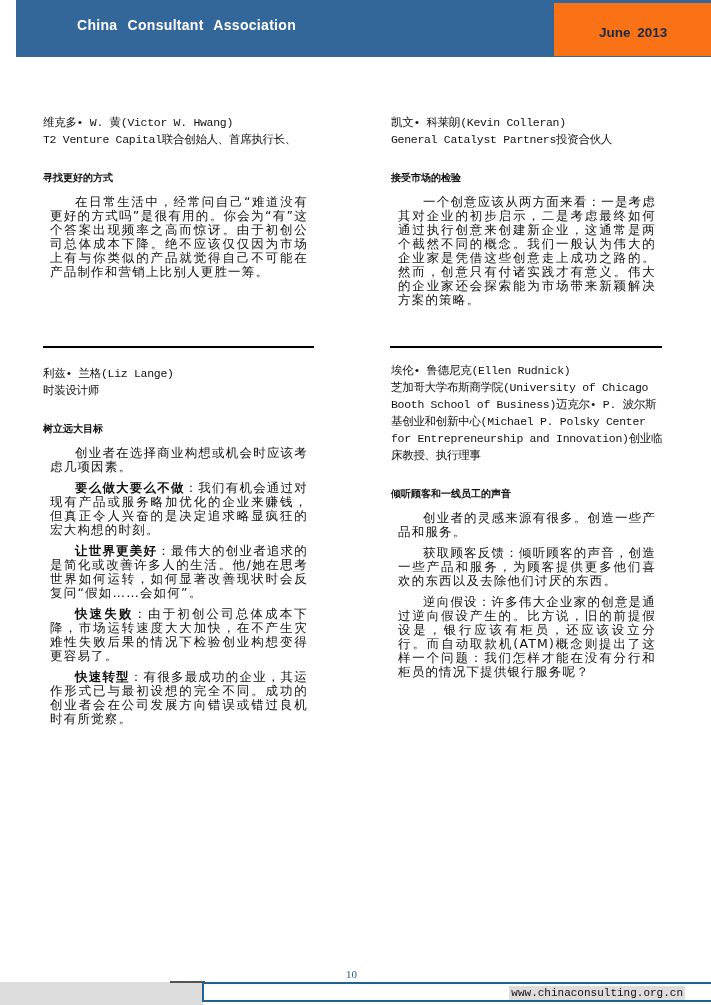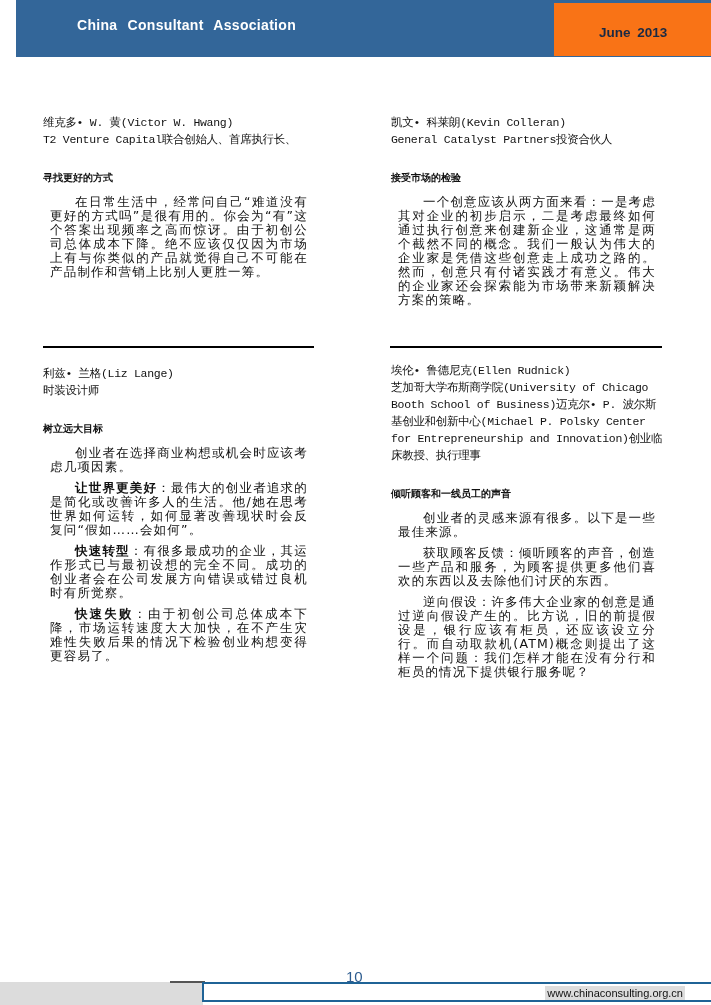--- a/index.html
+++ b/index.html
@@ -14,22 +14,22 @@
   .col { position:absolute; width:272px; font-size:12.5px; }
   .mono { font-family:Liberation Mono, monospace; font-size:11.5px; line-height:17px; white-space:nowrap; letter-spacing:-0.3px; }
   .byline { margin:0; }
   .heading { font-weight:bold; font-size:10px; margin:0; line-height:20px; }
   .para { margin:7px; line-height:14px; letter-spacing:1.2px; text-indent:2em; text-align:justify; }
   .para b { font-weight:bold; }
   .rule { position:absolute; height:2px; background:#000; }
   .footer-gray { position:absolute; left:0; top:982px; width:203px; height:23px; background:#dcdcdc; }
   .footer-line { position:absolute; left:170px; top:981px; width:35px; height:2px; background:#555; }
   .footer-box { position:absolute; left:202px; top:982px; width:509px; height:20px; border:2px solid #1f6396; border-right:none; box-sizing:border-box; background:#fff; }
-  .page-num { position:absolute; left:346px; top:968px; color:#2d5c8f; font-size:15px; font-family:Liberation Sans, sans-serif; }
-  .url { position:absolute; right:26px; top:2px; background:#dddddd; font-size:11px; color:#111; padding:0 2px; font-family:Liberation Sans, sans-serif; line-height:14px; }
+  .page-num { position:absolute; left:346px; top:968px; color:#2d5c8f; font-size:11px; font-family:Liberation Serif, serif; }
+  .url { position:absolute; right:26px; top:2px; background:#dddddd; font-size:11px; color:#111; padding:0 2px; font-family:Liberation Mono, monospace; line-height:14px; }
 </style>
 </head>
 <body>
 
 <div class="header">
   <div class="header-title">China Consultant Association</div>
   <div class="date-box">
     <div class="date-text">June 2013</div>
   </div>
 </div>
@@ -52,35 +52,36 @@
 
 <div class="rule" style="left:43px; top:346px; width:271px;"></div>
 <div class="rule" style="left:390px; top:346px; width:272px;"></div>
 
 <div class="col" style="left:43px; top:365px;">
   <div class="mono byline">利兹• 兰格(Liz Lange)</div>
   <div class="mono byline">时装设计师</div>
   <div style="height:20px"></div>
   <div class="heading">树立远大目标</div>
   <p class="para">创业者在选择商业构想或机会时应该考虑几项因素。</p>
+  <p class="para"><b>要么做大要么不做</b><span>：我们有机会通过对现有产品或服务略加优化的企业来赚钱，但真正令人兴奋的是决定追求略显疯狂的宏大构想的时刻。</span></p>
   <p class="para"><b>让世界更美好</b><span>：最伟大的创业者追求的是简化或改善许多人的生活。他/她在思考世界如何运转，如何显著改善现状时会反复问“假如……会如何”。</span></p>
+  <p class="para"><b>快速失败</b><span>：由于初创公司总体成本下降，市场运转速度大大加快，在不产生灾难性失败后果的情况下检验创业构想变得更容易了。</span></p>
   <p class="para"><b>快速转型</b><span>：有很多最成功的企业，其运作形式已与最初设想的完全不同。成功的创业者会在公司发展方向错误或错过良机时有所觉察。</span></p>
-  <p class="para"><b>快速失败</b><span>：由于初创公司总体成本下降，市场运转速度大大加快，在不产生灾难性失败后果的情况下检验创业构想变得更容易了。</span></p>
 </div>
 
 <div class="col" style="left:391px; top:362px;">
   <div class="mono byline">埃伦• 鲁德尼克(Ellen Rudnick)</div>
   <div class="mono byline">芝加哥大学布斯商学院(University of Chicago</div>
   <div class="mono byline">Booth School of Business)迈克尔• P. 波尔斯</div>
   <div class="mono byline">基创业和创新中心(Michael P. Polsky Center</div>
   <div class="mono byline">for Entrepreneurship and Innovation)创业临</div>
   <div class="mono byline">床教授、执行理事</div>
   <div style="height:20px"></div>
   <div class="heading">倾听顾客和一线员工的声音</div>
-  <p class="para">创业者的灵感来源有很多。以下是一些最佳来源。</p>
+  <p class="para">创业者的灵感来源有很多。创造一些产品和服务。</p>
   <p class="para">获取顾客反馈：倾听顾客的声音，创造一些产品和服务，为顾客提供更多他们喜欢的东西以及去除他们讨厌的东西。</p>
   <p class="para">逆向假设：许多伟大企业家的创意是通过逆向假设产生的。比方说，旧的前提假设是，银行应该有柜员，还应该设立分行。而自动取款机(ATM)概念则提出了这样一个问题：我们怎样才能在没有分行和柜员的情况下提供银行服务呢？</p>
 </div>
 
 <div class="page-num">10</div>
 <div class="footer-gray"></div>
 <div class="footer-line"></div>
 <div class="footer-box">
   <span class="url">www.chinaconsulting.org.cn</span>
 </div>

